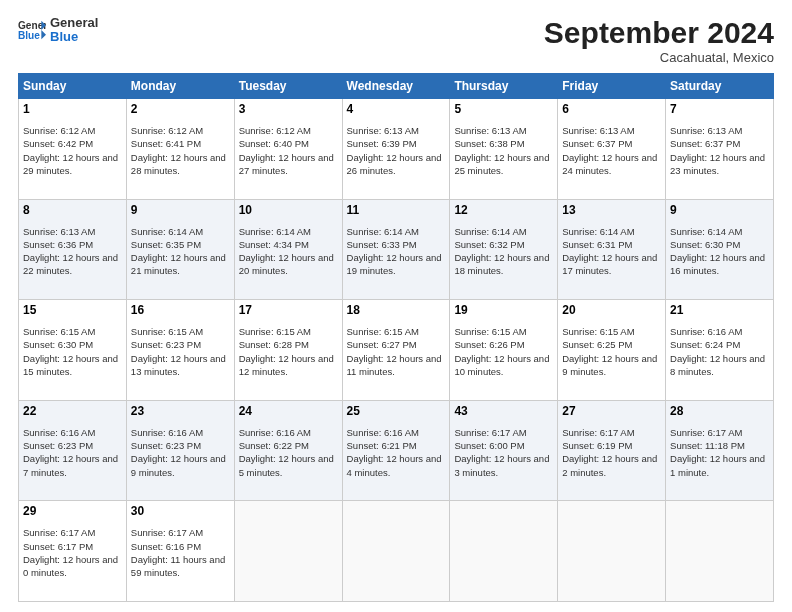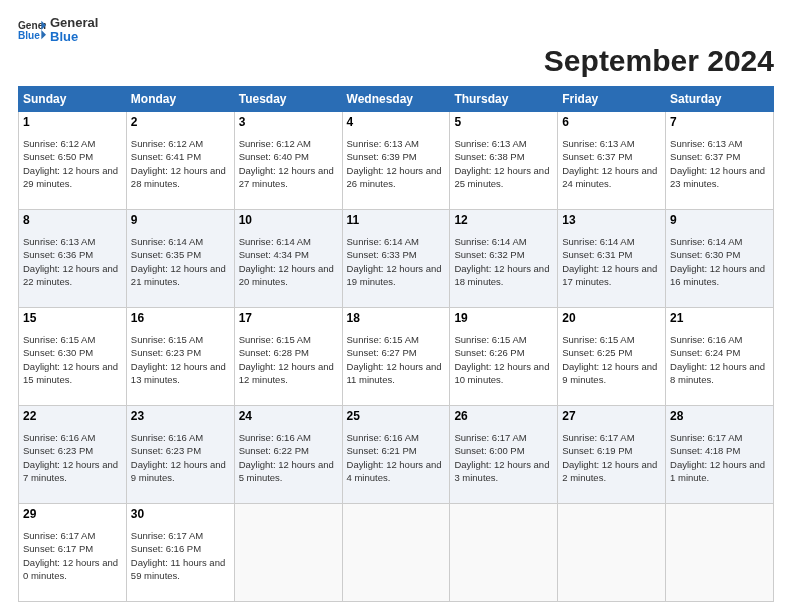--- a/index.html
+++ b/index.html
@@ -32,21 +32,20 @@
       width: 28px;
       height: 22px;
     }
     .title-block {
       text-align: right;
     }
     .month-title {
       font-size: 30px;
       font-weight: bold;
       color: #222;
-      margin-top: 28px;
     }
     .location {
       font-size: 13px;
       color: #444;
     }
     .calendar {
       flex: 1;
       border-collapse: collapse;
       width: 100%;
       font-size: 10px;
@@ -100,20 +99,21 @@
         <text x="0" y="25" font-size="13" font-weight="bold" fill="#1a6fcc">Blue</text>
         <polygon points="30,2 36,8 30,14 36,20 30,26" fill="#2a6db5"></polygon>
       </svg>
       <div style="display:flex;flex-direction:column;line-height:1.1;">
         <span style="font-size:13px;font-weight:bold;color:#333;">General</span>
         <span style="font-size:13px;font-weight:bold;color:#1a6fcc;">Blue</span>
       </div>
     </div>
     <div class="title-block">
       <div class="month-title">September 2024</div>
+      <div class="location">Cacahuatal, Mexico</div>
     </div>
   </div>
 
   <table class="calendar">
     <thead>
       <tr id="header-row">
           <th>Sunday</th>
           <th>Monday</th>
           <th>Tuesday</th>
           <th>Wednesday</th>
@@ -121,21 +121,21 @@
           <th>Friday</th>
           <th>Saturday</th>
         </tr>
     </thead>
     <tbody id="calendar-body">
         <tr>
           <td>
           <span class="day-num">1</span>
           <div class="day-info">
             <span>Sunrise: 6:12 AM</span><br>
-            <span>Sunset: 6:50 PM</span><br>
+            <span>Sunset: 6:42 PM</span><br>
             <span>Daylight: 12 hours and 29 minutes.</span>
           </div>
         </td>
           <td>
           <span class="day-num">2</span>
           <div class="day-info">
             <span>Sunrise: 6:12 AM</span><br>
             <span>Sunset: 6:41 PM</span><br>
             <span>Daylight: 12 hours and 28 minutes.</span>
           </div>
@@ -324,40 +324,40 @@
         </td>
           <td>
           <span class="day-num">25</span>
           <div class="day-info">
             <span>Sunrise: 6:16 AM</span><br>
             <span>Sunset: 6:21 PM</span><br>
             <span>Daylight: 12 hours and 4 minutes.</span>
           </div>
         </td>
           <td>
-          <span class="day-num">26</span>
+          <span class="day-num">43</span>
           <div class="day-info">
             <span>Sunrise: 6:17 AM</span><br>
             <span>Sunset: 6:00 PM</span><br>
             <span>Daylight: 12 hours and 3 minutes.</span>
           </div>
         </td>
           <td>
           <span class="day-num">27</span>
           <div class="day-info">
             <span>Sunrise: 6:17 AM</span><br>
             <span>Sunset: 6:19 PM</span><br>
             <span>Daylight: 12 hours and 2 minutes.</span>
           </div>
         </td>
           <td>
           <span class="day-num">28</span>
           <div class="day-info">
             <span>Sunrise: 6:17 AM</span><br>
-            <span>Sunset: 4:18 PM</span><br>
+            <span>Sunset: 11:18 PM</span><br>
             <span>Daylight: 12 hours and 1 minute.</span>
           </div>
         </td>
         </tr>
         <tr>
           <td>
           <span class="day-num">29</span>
           <div class="day-info">
             <span>Sunrise: 6:17 AM</span><br>
             <span>Sunset: 6:17 PM</span><br>

